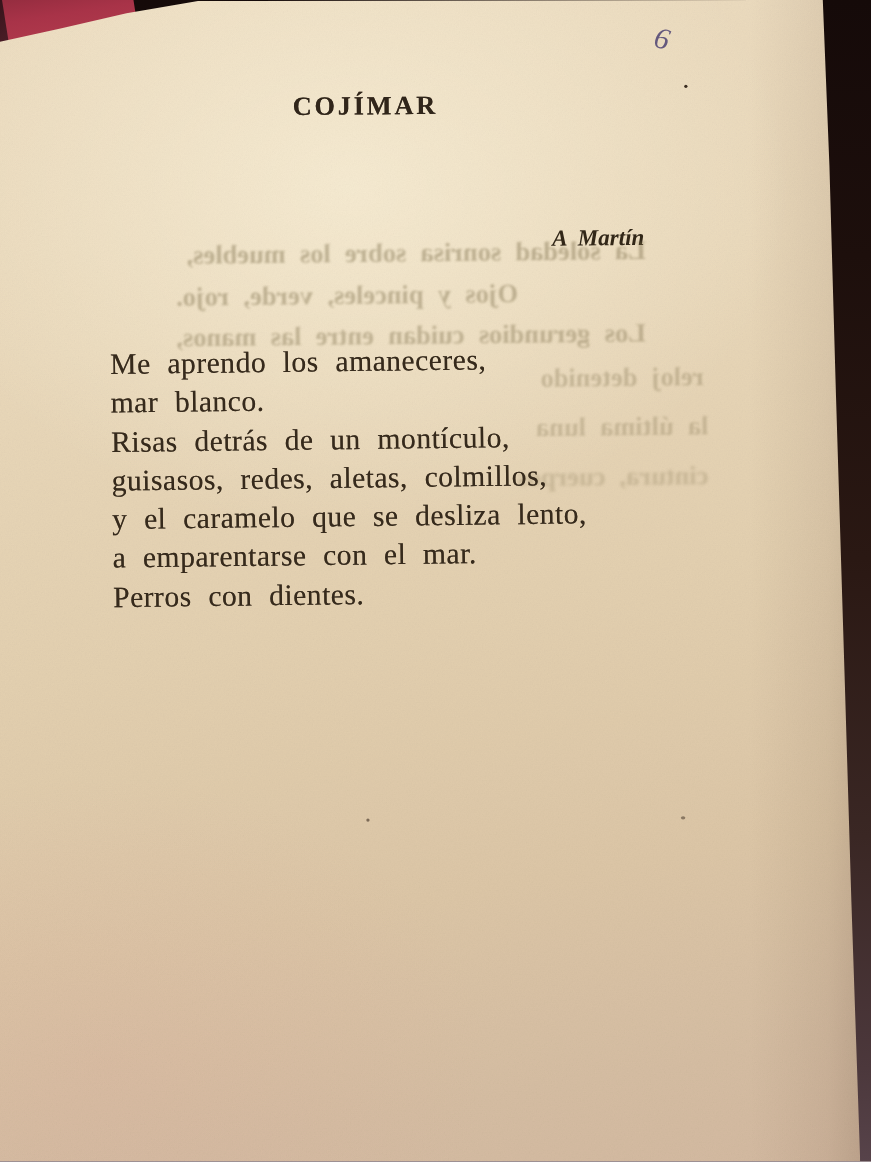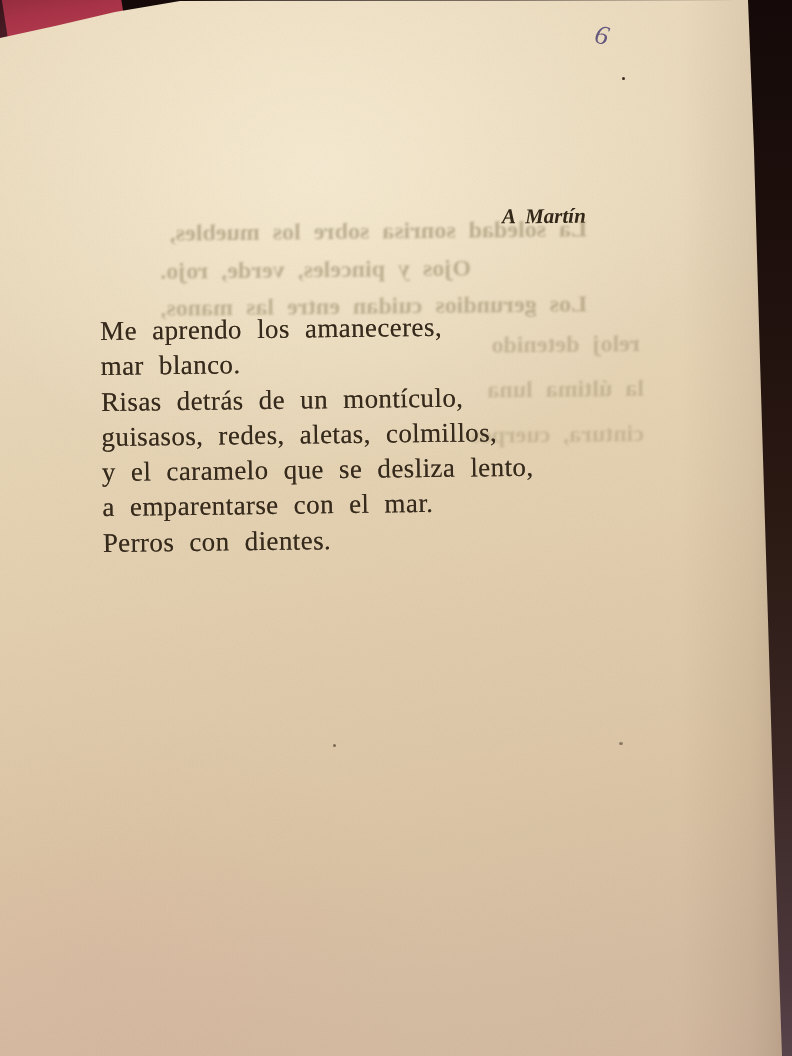--- a/index.html
+++ b/index.html
@@ -149,20 +149,21 @@
       <feTurbulence type="fractalNoise" baseFrequency="0.8" numOctaves="2" stitchTiles="stitch"></feTurbulence>
       <feColorMatrix type="saturate" values="0"></feColorMatrix>
     </filter>
     <rect width="100%" height="100%" filter="url(#paperNoise)"></rect>
   </svg>
 
   <div class="content">
 
     <div class="handwritten-number">6</div>
 
+    <div class="title">COJÍMAR</div>
 
     <div class="dedication">A Martín</div>
 
     <div class="ghost" style="left:95px; top:218px; width:492px; opacity:0.42;">La soledad sonrisa sobre los muebles,</div>
     <div class="ghost" style="left:213px; top:256px; width:258px; opacity:0.40;">Ojos y pinceles, verde, rojo.</div>
     <div class="ghost" style="left:95px; top:293px; width:492px; opacity:0.38;">Los gerundios cuidan entre las manos,</div>
     <div class="ghost" style="left:468px; top:331px; width:172px; opacity:0.30; filter:blur(1.1px);">reloj detenido</div>
     <div class="ghost" style="left:430px; top:376px; width:214px; opacity:0.28; filter:blur(1.2px);">la última luna</div>
     <div class="ghost" style="left:468px; top:421px; width:176px; opacity:0.25; filter:blur(1.3px);">cintura, cuerpos</div>
 

